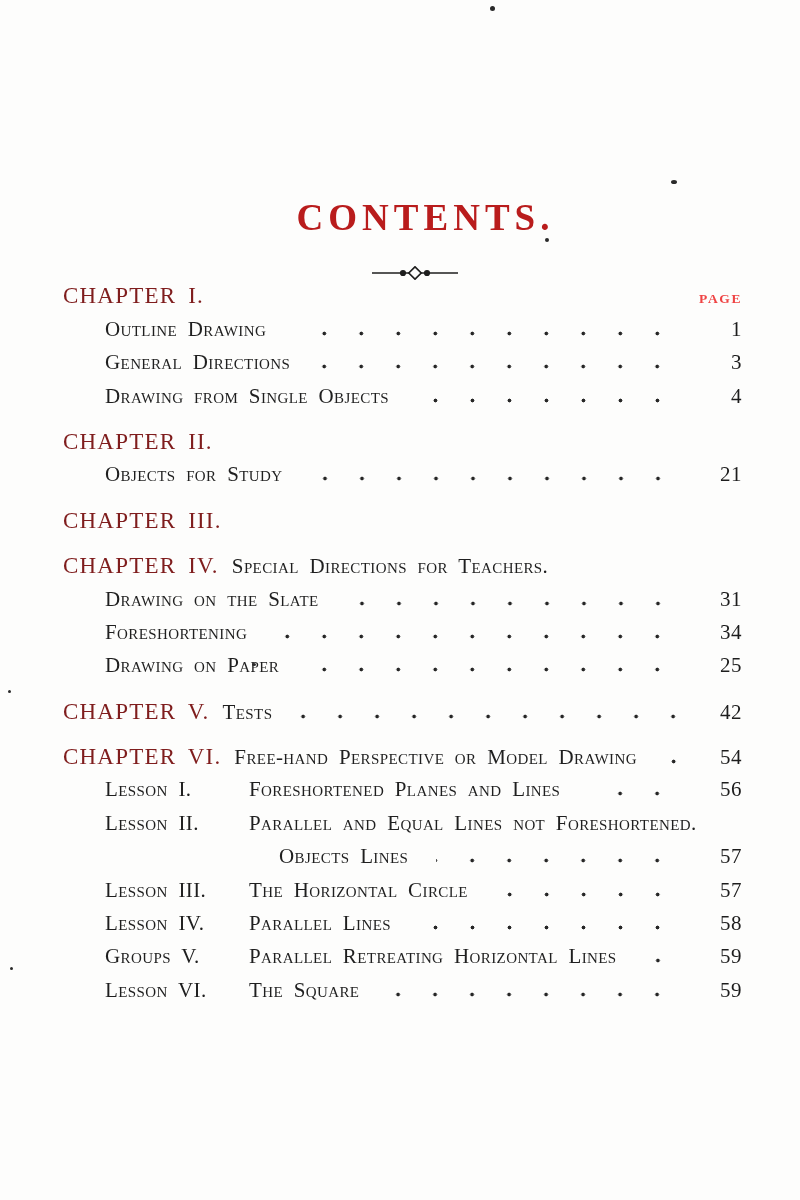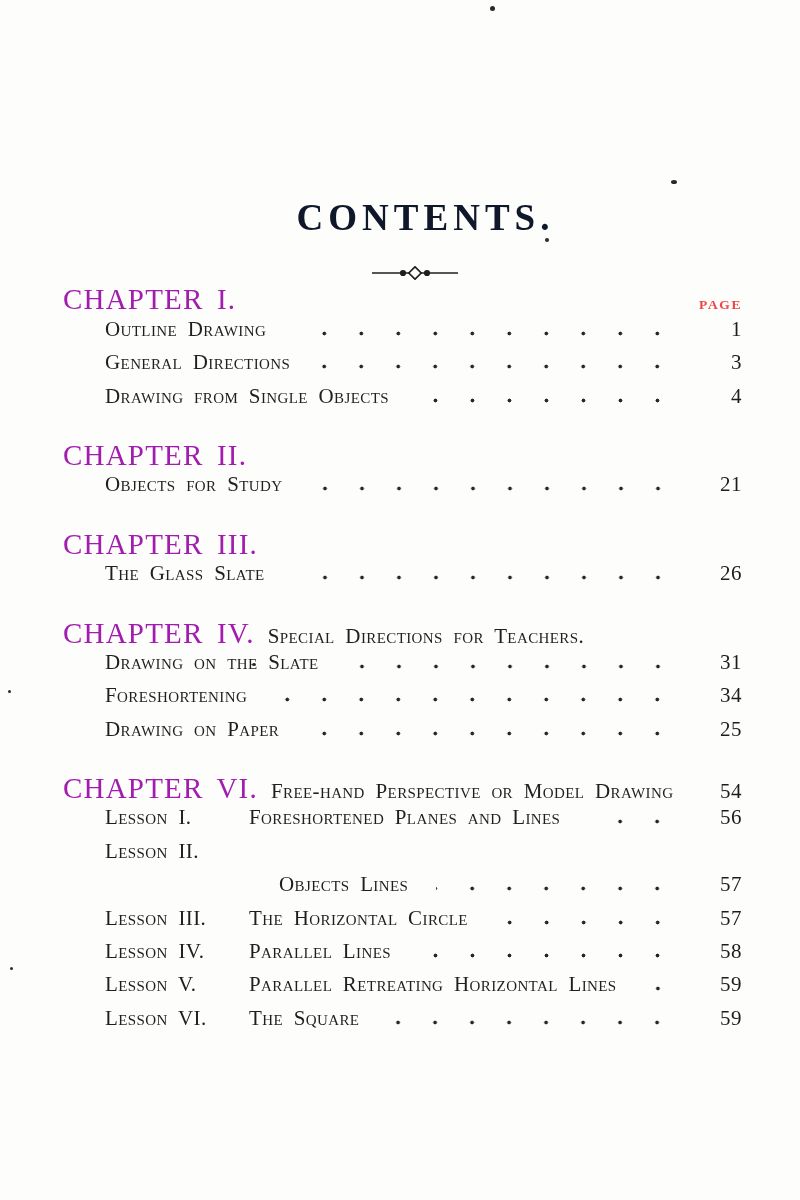--- a/index.html
+++ b/index.html
@@ -14,38 +14,38 @@
   .sheet {
     position: absolute; inset: 0;
     padding: 196px 58px 0 63px;
     box-sizing: border-box;
   }
   .doc-title {
     margin: 0; padding-left: 46px;
     text-align: center;
     font-size: 37px; font-weight: 600;
     letter-spacing: 5px;
-    color: #0f172a;
+    color: #b91c1c;
     line-height: 1.2;
   }
   .ornament-wrap { text-align: center; padding-left: 24px; margin-top: 26px; height: 14px; }
   .toc { margin-top: 3px; }
   .row {
     display: flex; align-items: baseline;
     height: 33.4px;
     font-size: 21px;
     letter-spacing: 0.4px; word-spacing: 5px;
   }
-  .row.chapter { margin-top: 22px; }
+  .row.chapter { margin-top: 12px; }
   .row.chapter:first-child { margin-top: 0; }
   .row.entry, .row.lesson, .row.continuation { padding-left: 42px; gap: 16px; }
   .sc { font-variant: small-caps; }
   .ch-label {
-    font-size: 29px; letter-spacing: 1.2px;
-    color: #a21caf; margin-right: 13px; white-space: nowrap;
+    font-size: 23px; letter-spacing: 1.2px;
+    color: #7f1d1d; margin-right: 13px; white-space: nowrap;
   }
   .title-text, .label { white-space: nowrap; color: #1f1f1f; }
   .num { display: inline-block; width: 128px; flex: 0 0 128px; white-space: nowrap; }
   .cont-indent { display: inline-block; width: 158px; flex: 0 0 158px; }
   .leader {
     flex: 1 1 auto;
     height: 5px;
     margin: 0 12px 0 12px;
     background-image: radial-gradient(circle, #262626 1.7px, rgba(38,38,38,0) 2.2px);
     background-size: 37px 5px;
@@ -104,79 +104,81 @@
         <span class="ch-label">CHAPTER II.</span>
       </div>
       <div class="row entry">
         <span class="sc label">Objects for Study</span>
         <span class="leader"></span>
         <span class="page-num">21</span>
       </div>
       <div class="row chapter">
         <span class="ch-label">CHAPTER III.</span>
       </div>
-      <div class="row entry">
-        <span class="sc label">The Glass Slate</span>
-        <span class="leader"></span>
-        <span class="page-num">26</span>
-      </div>
       <div class="row chapter">
         <span class="ch-label">CHAPTER IV.</span>
         <span class="sc title-text">Special Directions for Teachers.</span>
       </div>
       <div class="row entry">
         <span class="sc label">Drawing on the Slate</span>
         <span class="leader"></span>
         <span class="page-num">31</span>
       </div>
       <div class="row entry">
         <span class="sc label">Foreshortening</span>
         <span class="leader"></span>
         <span class="page-num">34</span>
       </div>
       <div class="row entry">
         <span class="sc label">Drawing on Paper</span>
         <span class="leader"></span>
         <span class="page-num">25</span>
       </div>
       <div class="row chapter">
+        <span class="ch-label">CHAPTER V.</span>
+        <span class="sc title-text">Tests</span>
+        <span class="leader"></span>
+        <span class="page-num">42</span>
+      </div>
+      <div class="row chapter">
         <span class="ch-label">CHAPTER VI.</span>
         <span class="sc title-text">Free-hand Perspective or Model Drawing</span>
         <span class="leader"></span>
         <span class="page-num">54</span>
       </div>
       <div class="row lesson">
         <span class="num sc">Lesson I.</span>
         <span class="sc title-text">Foreshortened Planes and Lines</span>
         <span class="leader"></span>
         <span class="page-num">56</span>
       </div>
       <div class="row lesson">
         <span class="num sc">Lesson II.</span>
+        <span class="sc title-text">Parallel and Equal Lines not Foreshortened.</span>
       </div>
       <div class="row continuation">
         <span class="cont-indent"></span>
         <span class="sc title-text">Objects Lines</span>
         <span class="leader"></span>
         <span class="page-num">57</span>
       </div>
       <div class="row lesson">
         <span class="num sc">Lesson III.</span>
         <span class="sc title-text">The Horizontal Circle</span>
         <span class="leader"></span>
         <span class="page-num">57</span>
       </div>
       <div class="row lesson">
         <span class="num sc">Lesson IV.</span>
         <span class="sc title-text">Parallel Lines</span>
         <span class="leader"></span>
         <span class="page-num">58</span>
       </div>
       <div class="row lesson">
-        <span class="num sc">Lesson V.</span>
+        <span class="num sc">Groups V.</span>
         <span class="sc title-text">Parallel Retreating Horizontal Lines</span>
         <span class="leader"></span>
         <span class="page-num">59</span>
       </div>
       <div class="row lesson">
         <span class="num sc">Lesson VI.</span>
         <span class="sc title-text">The Square</span>
         <span class="leader"></span>
         <span class="page-num">59</span>
       </div>

